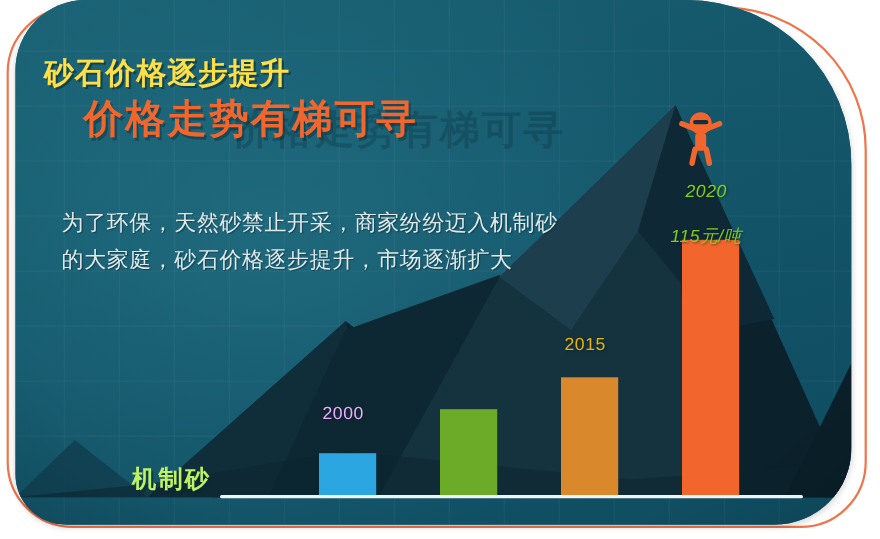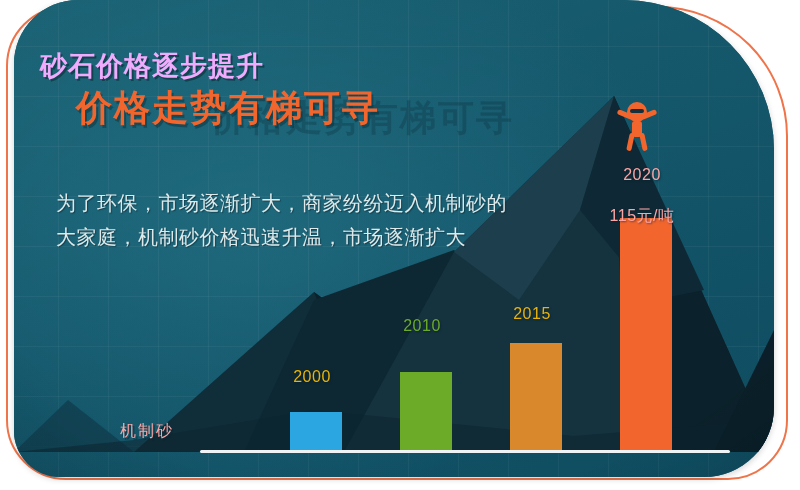--- a/index.html
+++ b/index.html
@@ -50,21 +50,21 @@
     position:absolute;inset:0;
     background:radial-gradient(ellipse 780px 560px at 50% 40%, rgba(0,0,0,0) 55%, rgba(0,0,0,.28) 100%);
   }
 
   
   .mountains{position:absolute;left:0;top:0;width:760px;height:477px;}
 
   
   .heading-wrap{position:absolute;left:26px;top:52px;z-index:6;}
   .h-main{
-    font-size:27px;font-weight:bold;color:#f0abfc;letter-spacing:1px;
+    font-size:27px;font-weight:bold;color:#fde047;letter-spacing:1px;
     line-height:1.1;margin:0 0 6px 0;
     text-shadow:2px 2px 0 rgba(8,40,50,.55);
     white-space:nowrap;
   }
   .h-sub{
     font-size:36px;font-weight:bold;color:#f2662e;letter-spacing:2px;
     line-height:1.1;margin:0 0 0 36px;
     text-shadow:2px 3px 0 rgba(10,44,54,.45);
     white-space:nowrap;
   }
@@ -83,21 +83,21 @@
   .body-text p{margin:0;}
 
   
   .chart{position:absolute;left:0;top:0;width:760px;height:477px;z-index:7;}
   .axis{
     position:absolute;left:186px;top:450px;width:530px;height:3px;
     background:#eef4f5;border-radius:2px;
   }
   .cat-label{
     position:absolute;left:106px;top:421px;z-index:8;
-    color:#fca5a5;font-size:16px;font-weight:normal;letter-spacing:2px;
+    color:#bef264;font-size:22px;font-weight:bold;letter-spacing:2px;
     text-shadow:2px 2px 0 rgba(8,40,50,.55);
   }
   .bar{
     position:absolute;bottom:27px;width:52px;z-index:8;
     box-shadow:0 0 0 0 rgba(0,0,0,0);
   }
   .bar-label{
     position:absolute;z-index:9;text-align:center;width:120px;
     font-size:16px;line-height:22px;letter-spacing:.5px;
     text-shadow:1px 1px 2px rgba(5,30,40,.55);
@@ -146,44 +146,43 @@
     <div class="panel-vignette"></div>
 
     <div class="watermark">价格走势有梯可寻</div>
 
     <div class="heading-wrap">
       <div class="h-main">砂石价格逐步提升</div>
       <div class="h-sub">价格走势有梯可寻</div>
     </div>
 
     <div class="body-text">
-      <p>为了环保，市场逐渐扩大，商家纷纷迈入机制砂的大家庭，机制砂价格迅速升温，市场逐渐扩大</p>
+      <p>为了环保，天然砂禁止开采，商家纷纷迈入机制砂的大家庭，砂石价格逐步提升，市场逐渐扩大</p>
     </div>
 
     <div class="chart">
 
       <div class="cat-label">机制砂</div>
 
       <div class="axis"></div>
 
       <div id="bars-layer">
           <div class="bar" style="left: 276px; width: 52px; height: 38px; background: rgb(43, 166, 224);"></div>
-          <div class="bar-label" style="left: 238px; top: 366px; color: #eab308;">
+          <div class="bar-label" style="left: 238px; top: 366px; color: #f0abfc;">
             <span class="yr">2000</span>
           </div>
           <div class="bar" style="left: 386px; width: 52px; height: 78px; background: rgb(108, 171, 39);"></div>
           <div class="bar-label" style="left: 348px; top: 315px; color: rgb(108, 171, 39);">
-            <span class="yr">2010</span>
           </div>
           <div class="bar" style="left: 496px; width: 52px; height: 107px; background: rgb(217, 137, 43);"></div>
           <div class="bar-label" style="left: 458px; top: 303px; color: #eab308;">
             <span class="yr">2015</span>
           </div>
           <div class="bar" style="left: 606px; width: 52px; height: 232px; background: rgb(242, 102, 46);"></div>
-          <div class="bar-label" style="left: 568px; top: 164px; color: #fca5a5;">
+          <div class="bar-label" style="left: 568px; top: 164px; color: #84cc16; font-style: italic;">
             <span class="yr">2020</span>
             <span class="val">115元/吨</span>
           </div>
         </div>
 
       <svg class="person" style="left:600px;top:100px;width:46px;height:52px;" viewBox="0 0 46 52">
         <circle cx="23" cy="12" r="10" fill="#f2662e"></circle>
         <rect x="16" y="9" width="14" height="4" rx="2" fill="#14303c"></rect>
         <rect x="18" y="21" width="10" height="16" rx="3" fill="#f2662e"></rect>
         <rect x="3" y="12" width="16" height="5" rx="2.5" fill="#f2662e" transform="rotate(22 11 14.5)"></rect>

